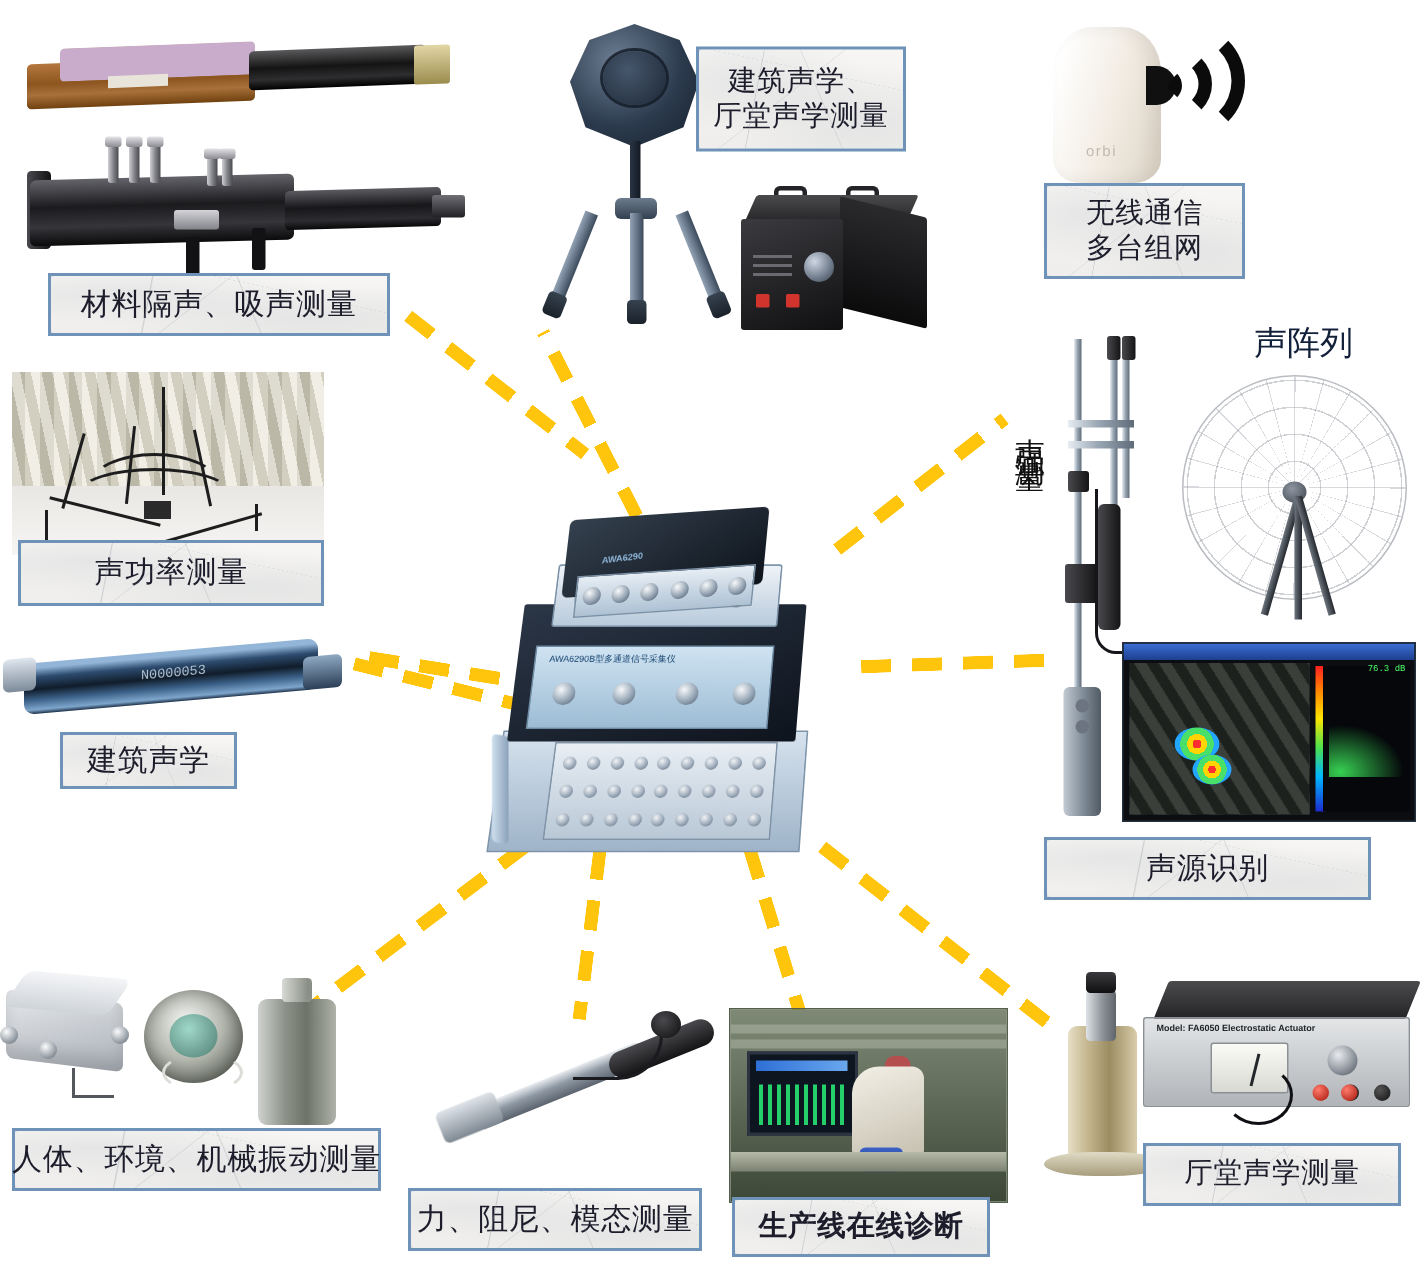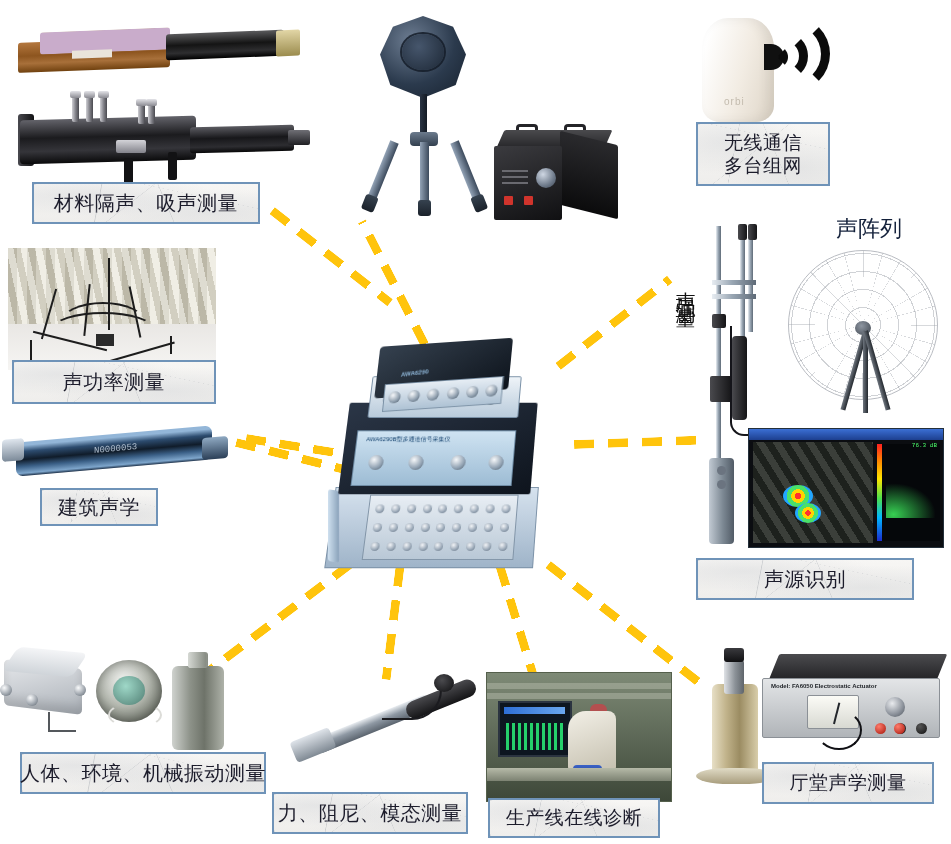--- a/index.html
+++ b/index.html
@@ -802,47 +802,51 @@
     <div class="micTop">
         <i></i>
       </div>
     <div class="foot2"></div>
   </div>
 
   <div class="cap" style="left:32px; top:182px; width:228px; height:42px; font-size:20px;">
     <span class="ln">材料隔声、吸声测量</span>
   </div>
 
+  <div class="cap" style="left:464px; top:31px; width:140px; height:70px; font-size:19px;">
+    <span class="ln">建筑声学、</span>
+    <span class="ln">厅堂声学测量</span>
+  </div>
 
   <div class="cap" style="left:696px; top:122px; width:134px; height:64px; font-size:19px;">
     <span class="ln">无线通信</span>
     <span class="ln">多台组网</span>
   </div>
 
   <div class="cap" style="left:12px; top:360px; width:204px; height:44px; font-size:20px;">
     <span class="ln">声功率测量</span>
   </div>
 
   <div class="cap" style="left:40px; top:488px; width:118px; height:38px; font-size:20px;">
     <span class="ln">建筑声学</span>
   </div>
 
   <div class="cap" style="left:696px; top:558px; width:218px; height:42px; font-size:20px;">
     <span class="ln">声源识别</span>
   </div>
 
-  <div class="cap" style="left:20px; top:752px; width:246px; height:42px; font-size:20px;">
+  <div class="cap" style="left:8px; top:752px; width:246px; height:42px; font-size:20px;">
     <span class="ln">人体、环境、机械振动测量</span>
   </div>
 
   <div class="cap" style="left:272px; top:792px; width:196px; height:42px; font-size:20px;">
     <span class="ln">力、阻尼、模态测量</span>
   </div>
 
-  <div class="cap" style="left:488px; top:798px; width:172px; height:40px; font-size:19px;">
+  <div class="cap" style="left:488px; top:798px; width:172px; height:40px; font-size:19px;font-weight:bold;">
     <span class="ln">生产线在线诊断</span>
   </div>
 
   <div class="cap" style="left:762px; top:762px; width:172px; height:42px; font-size:19px;">
     <span class="ln">厅堂声学测量</span>
   </div>
 
   <div class="plain" style="left:836px; top:214px; font-size:22px;">声阵列</div>
 
   <div class="vert" style="left:676px; top:276px; font-size:20px;">声强测量</div>

